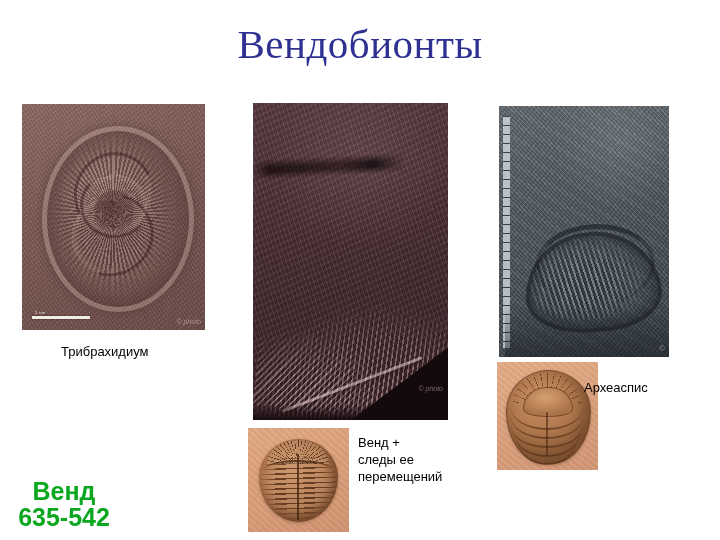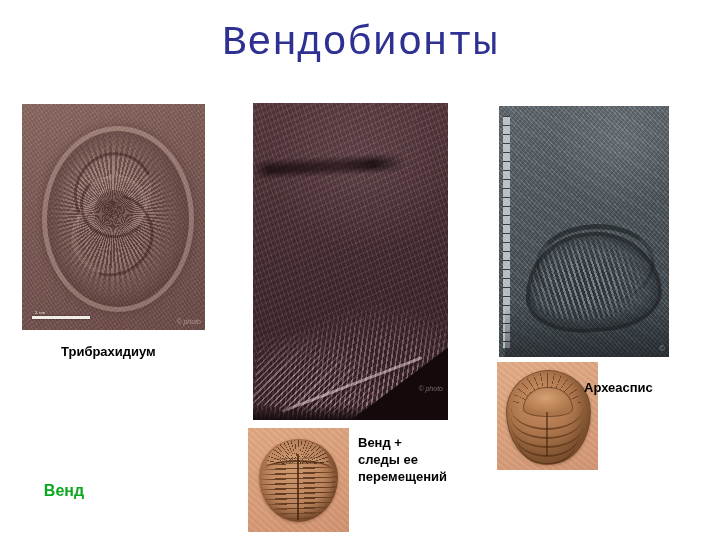--- a/index.html
+++ b/index.html
@@ -15,21 +15,21 @@
     font-family: "Liberation Sans", sans-serif;
   }
 
   
   #slide-title {
     position: absolute;
     left: 0;
     top: 20px;
     width: 720px;
     text-align: center;
-    font-family: Liberation Mono, monospace;
+    font-family: Liberation Serif, serif;
     font-size: 41px;
     font-weight: 400;
     letter-spacing: 0.5px;
     color: #2e3192;
     white-space: nowrap;
   }
 
   
   .photo {
     position: absolute;
@@ -353,38 +353,38 @@
     position: absolute;
     left: 49px; top: 50px; width: 2px; height: 44px;
     background: rgba(74,40,16,0.6);
   }
 
   
   .caption {
     position: absolute;
     font-family: "Liberation Sans", sans-serif;
     font-size: 13px;
-    font-weight: bold;
+    font-weight: normal;
     color: #000000;
     line-height: 17px;
     white-space: pre-line;
   }
   #caption-tribrachidium { left: 61px; top: 343px; }
   #caption-yergia        { left: 358px; top: 434px; }
   #caption-archaeaspis   { left: 584px; top: 379px; }
 
   
   #period-label {
     position: absolute;
     left: 4px;
     top: 478px;
     width: 120px;
     text-align: center;
     font-family: "Liberation Sans", sans-serif;
-    font-size: 16px;
+    font-size: 25px;
     font-weight: bold;
     color: #0ba81f;
     line-height: 26px;
   }
   #period-label .line2 { display: block; }
 </style>
 </head>
 <body>
 
 <div id="slide-title">Вендобионты</div>
@@ -448,13 +448,14 @@
   <div class="chev c3"></div>
   <div class="chev c4"></div>
   <div class="chev c5"></div>
   <div class="midline"></div>
 </div>
 
 <div class="caption" id="caption-archaeaspis">Археаспис</div>
 
 <div id="period-label">
   <span>Венд</span>
+  <span class="line2">635-542</span>
 </div>
 
 </body></html>

